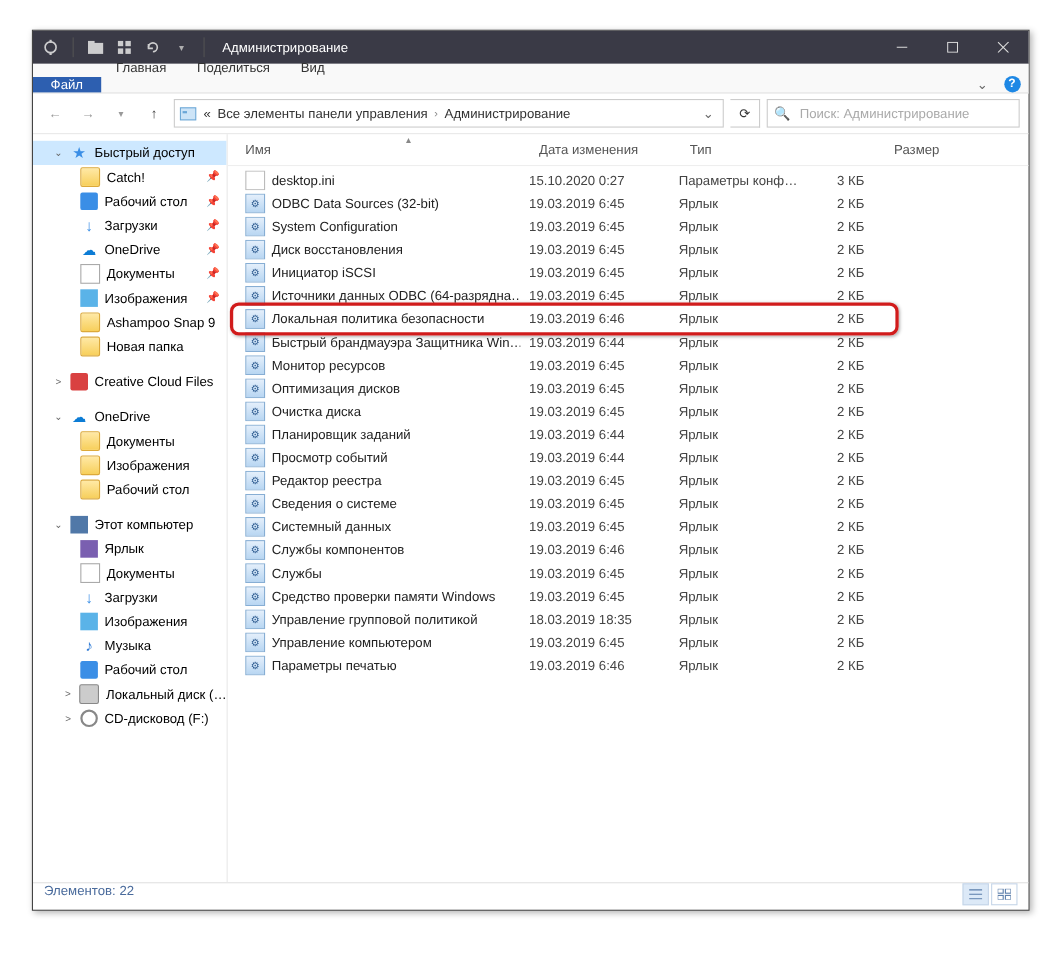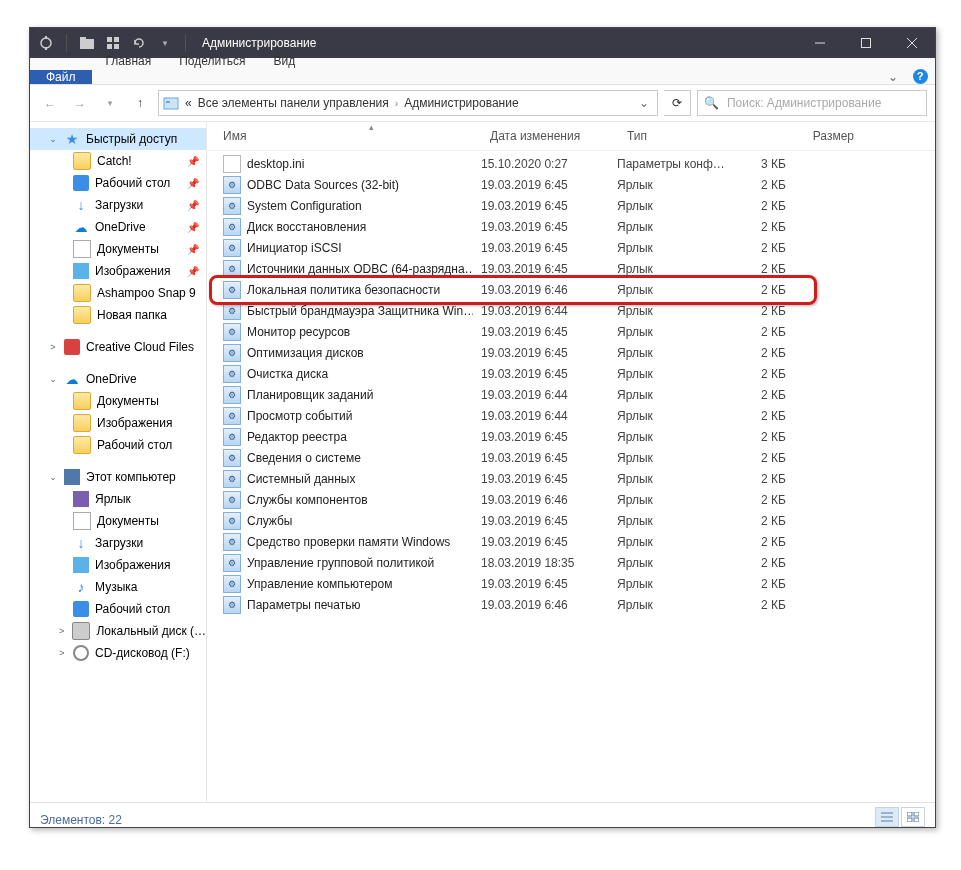--- a/index.html
+++ b/index.html
@@ -69,21 +69,21 @@
 .row{height:21px;display:flex;align-items:center;padding-left:8px;font-size:12px;color:#222}
 .row .rc-name{width:250px;display:flex;align-items:center;gap:6px;padding-left:8px;white-space:nowrap;overflow:hidden;text-overflow:ellipsis}
 .row .rc-date{width:120px;padding:0 8px;color:#444}
 .row .rc-type{width:128px;padding:0 8px;color:#444;white-space:nowrap;overflow:hidden;text-overflow:ellipsis}
 .row .rc-size{width:82px;padding:0 8px;color:#444}
 .ic-file{width:16px;height:16px;background:#fff;border:1px solid #bbb;flex-shrink:0;display:inline-flex;align-items:center;justify-content:center;font-size:9px}
 .ic-shortcut{width:16px;height:16px;background:linear-gradient(#e4effb,#b8d6f2);border:1px solid #87aed4;flex-shrink:0;display:inline-flex;align-items:center;justify-content:center;font-size:9px;color:#2c5a8f}
 
 .hl{position:absolute;border:3px solid #d11c1c;border-radius:8px;pointer-events:none;box-shadow:1px 1px 3px rgba(0,0,0,.3)}
 
-.status{height:24px;border-top:1px solid #e1e1e1;display:flex;align-items:flex-end;padding:0 10px;font-size:12px;color:#4a6b9c}
+.status{height:24px;border-top:1px solid #e1e1e1;display:flex;align-items:flex-start;padding:0 10px;font-size:12px;color:#4a6b9c}
 .status .viewbtns{margin-left:auto;display:flex;gap:2px}
 .status .vb{width:22px;height:18px;border:1px solid #c5d5e8;display:flex;align-items:center;justify-content:center;color:#5a7daa;font-size:11px}
 .status .vb.active{background:#dce9f7}
 svg{display:block}
 </style>
 </head>
 <body>
 
 <div class="canvas">
 <div class="window">

